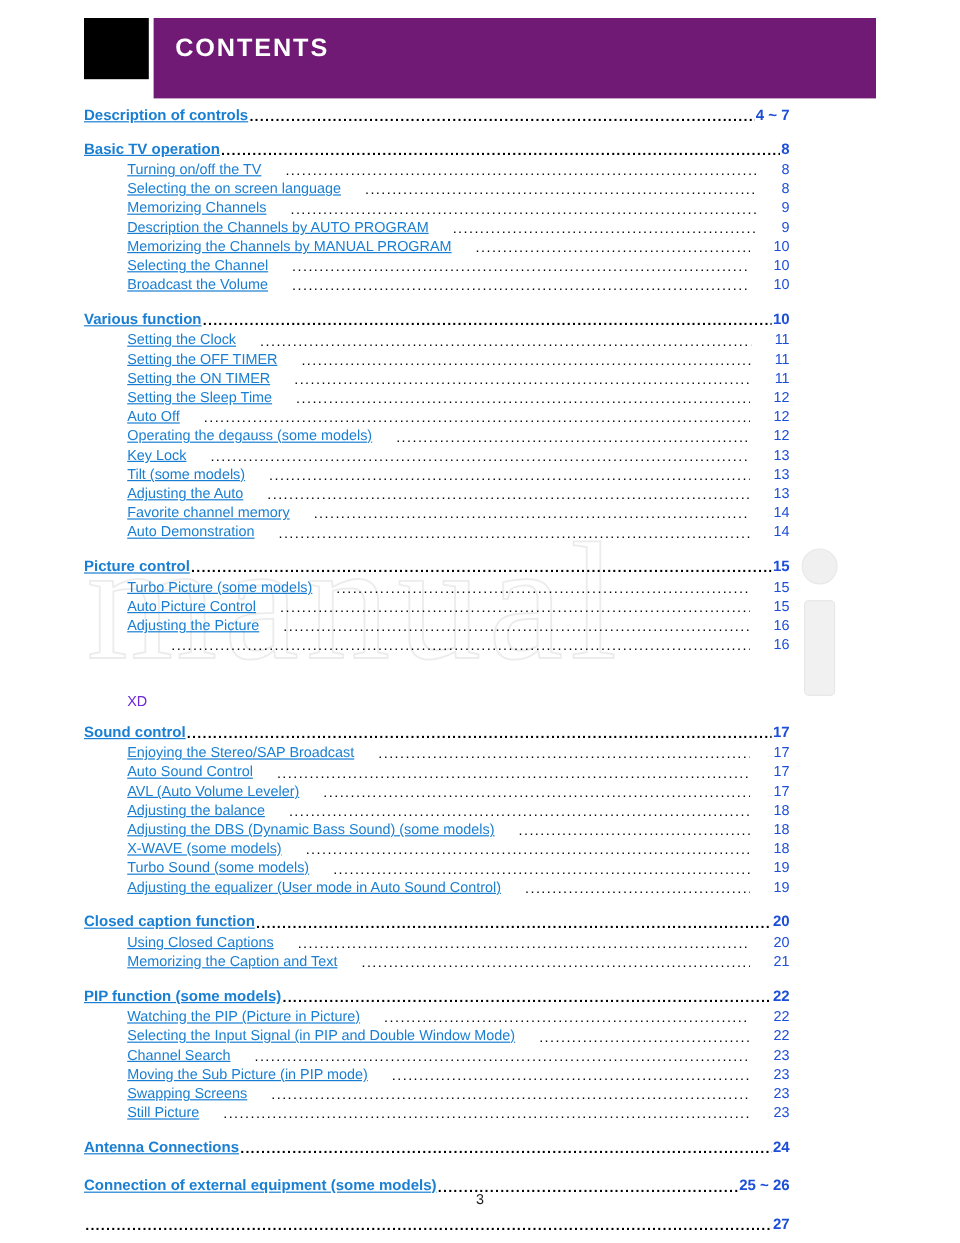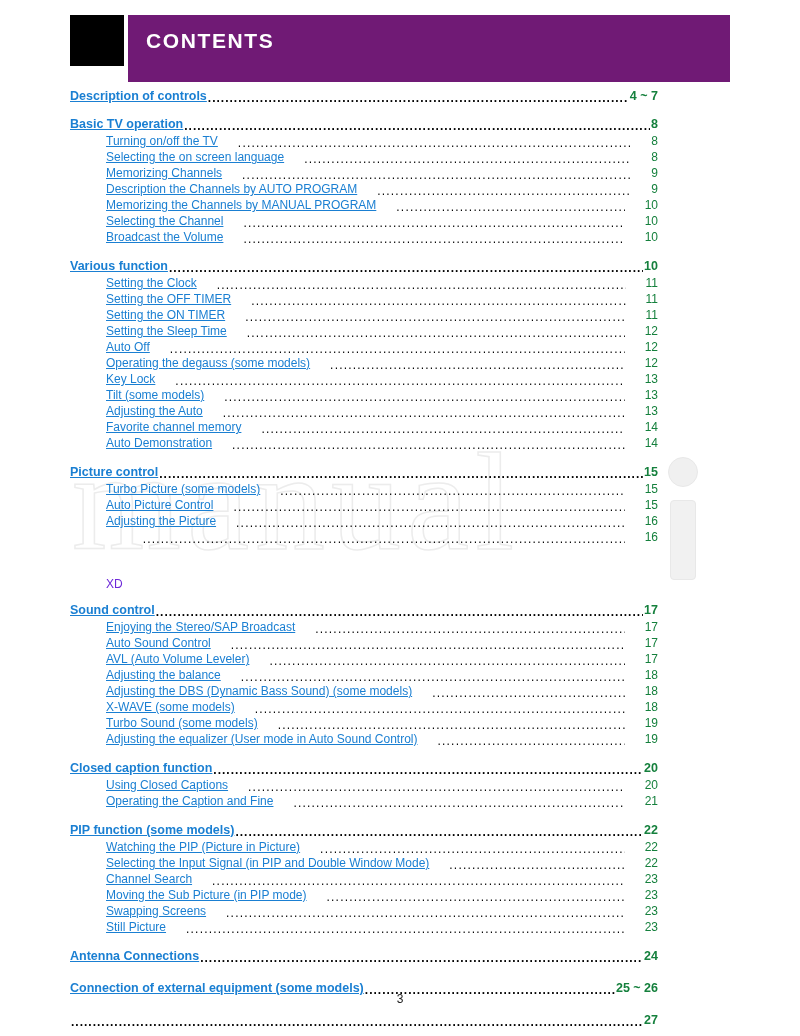--- a/index.html
+++ b/index.html
@@ -159,21 +159,21 @@
   }
   .leader::before {
     content: "......................................................................................................................................................................";
     letter-spacing: 1.2px;
     font-size: 12px;
   }
   .row-main .leader::before { font-weight: bold; letter-spacing: 1.0px; }
 
   .pageno {
     flex: 0 0 auto;
-    color: #15803d;
+    color: #1d4ed8;
     text-align: right;
     font-size: 12px;
   }
   .row-main .pageno { font-weight: bold; font-size: 12.5px; }
 
   .spacer-sm { height: 11px; }
   .spacer-md { height: 13px; }
   .spacer-lg { height: 15px; }
 
   
@@ -402,21 +402,21 @@
           <span class="label">Closed caption function</span>
           <span class="leader"></span>
           <span class="pageno">20</span>
         </div>
         <div class="row row-sub">
           <span class="label">Using Closed Captions</span>
           <span class="leader"></span>
           <span class="pageno">20</span>
         </div>
         <div class="row row-sub">
-          <span class="label">Operating the Caption and Fine</span>
+          <span class="label">Memorizing the Caption and Text</span>
           <span class="leader"></span>
           <span class="pageno">21</span>
         </div>
       </div>
       <div class="spacer-md"></div>
       <div class="group">
         <div class="row row-main">
           <span class="label">PIP function (some models)</span>
           <span class="leader"></span>
           <span class="pageno">22</span>

